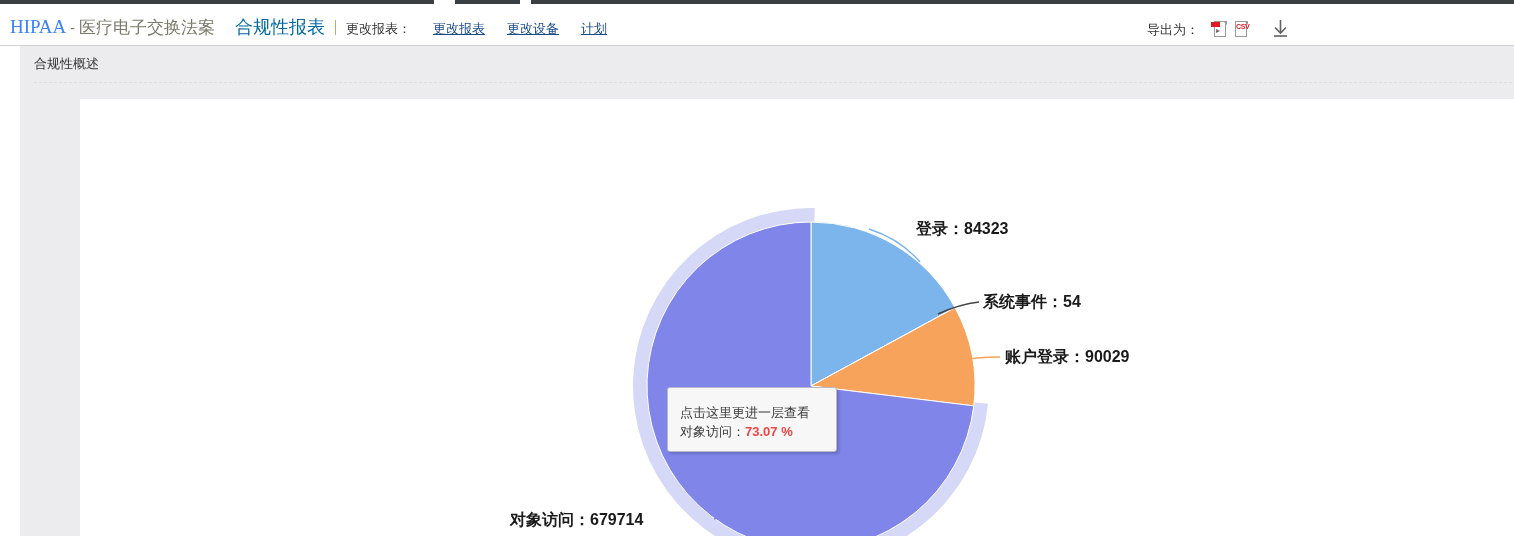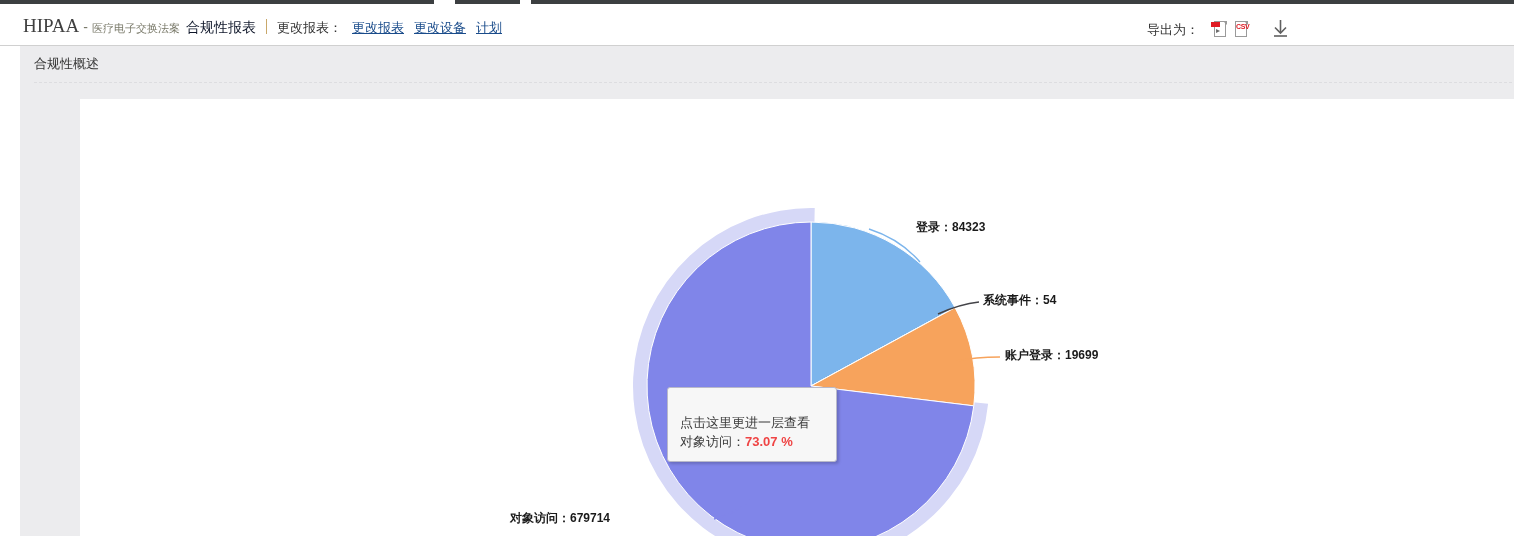--- a/index.html
+++ b/index.html
@@ -47,57 +47,56 @@
   .title-row {
     position: absolute;
     left: 10px;
     top: 11px;
     display: flex;
     align-items: baseline;
     white-space: nowrap;
   }
   .t-hipaa {
     font-size: 19px;
-    color: #404040;
+    color: #3b82f6;
     font-family: "Liberation Serif", serif;
-    margin-left: 13px;
   }
   .t-dash {
     font-size: 14px;
     color: #7a7a6a;
     margin: 0 4px;
   }
   .t-cn {
-    font-size: 11px;
+    font-size: 17px;
     color: #7a7a6a;
     font-family: Liberation Serif, serif;
   }
   .t-rep {
-    font-size: 14px;
-    color: #0f172a;
-    margin-left: 6px;
+    font-size: 18px;
+    color: #0369a1;
+    margin-left: 20px;
   }
   .divider-bar {
     display: inline-block;
     width: 1px;
     height: 15px;
     background: #c9a86a;
     margin: 0 10px;
     position: relative;
     top: 2px;
   }
   .filter-label {
     font-size: 13px;
     color: #333333;
   }
   .filter-link {
     font-size: 13px;
     color: #1a4c8b;
     text-decoration: underline;
-    margin-left: 10px;
+    margin-left: 22px;
     cursor: pointer;
   }
 
   
   .export-area {
     position: absolute;
     right: 224px;
     top: 14px;
     display: flex;
     align-items: center;
@@ -215,34 +214,34 @@
   .pie-wrap {
     position: absolute;
     top: 0; left: 0;
     width: 1442px;
     height: 437px;
   }
   .pie-svg { display: block; }
 
   .slice-label {
     position: absolute;
-    font-size: 12px;
+    font-size: 16px;
     font-weight: bold;
     color: #1a1a1a;
     white-space: nowrap;
     font-family: "Liberation Sans", sans-serif;
   }
 
   
   .tooltip {
     position: absolute;
     left: 587px;
     top: 288px;
     width: 170px;
-    padding: 26px 10px 9px 12px;
+    padding: 16px 10px 9px 12px;
     background: #f7f7f7;
     border: 1px solid #b9b9c9;
     border-radius: 3px;
     box-shadow: 2px 2px 3px rgba(0,0,0,0.18);
     box-sizing: border-box;
     line-height: 1.45;
     font-size: 13px;
     color: #3a3a3a;
   }
   .tooltip .tt-l1 { display: block; }
@@ -326,21 +325,21 @@
           <path id="slice3" d="M 731 287 L 893.7943462677887 306.84945397846815 A 164 164 0 1 1 731 123 Z" fill="#8085e9" stroke="#ffffff" stroke-width="1"></path>
 
           <path d="M 789 130 Q 820 140 840 163" fill="none" stroke="#7cb5ec" stroke-width="1.4"></path>
           <path d="M 899 203 Q 880 205 858 215" fill="none" stroke="#434348" stroke-width="1.4"></path>
           <path d="M 920 258 Q 895 258 877 262" fill="none" stroke="#f7a35c" stroke-width="1.4"></path>
           <path d="M 634 420 Q 655 415 671 400" fill="none" stroke="#8085e9" stroke-width="1.4"></path>
         </svg>
 
         <span class="slice-label" style="left:836px; top:120px;">登录：84323</span>
         <span class="slice-label" style="left:903px; top:193px;">系统事件：54</span>
-        <span class="slice-label" style="left:925px; top:248px;">账户登录：19699</span>
+        <span class="slice-label" style="left:925px; top:248px;">账户登录：90029</span>
         <span class="slice-label" style="left:430px; top:411px;">对象访问：679714</span>
 
         <div class="tooltip">
           <span class="tt-l1">点击这里更进一层查看</span>
           <span class="tt-l2">
             <span>对象访问：</span><span class="tt-val">73.07 %</span>
           </span>
         </div>
 
       </div>

